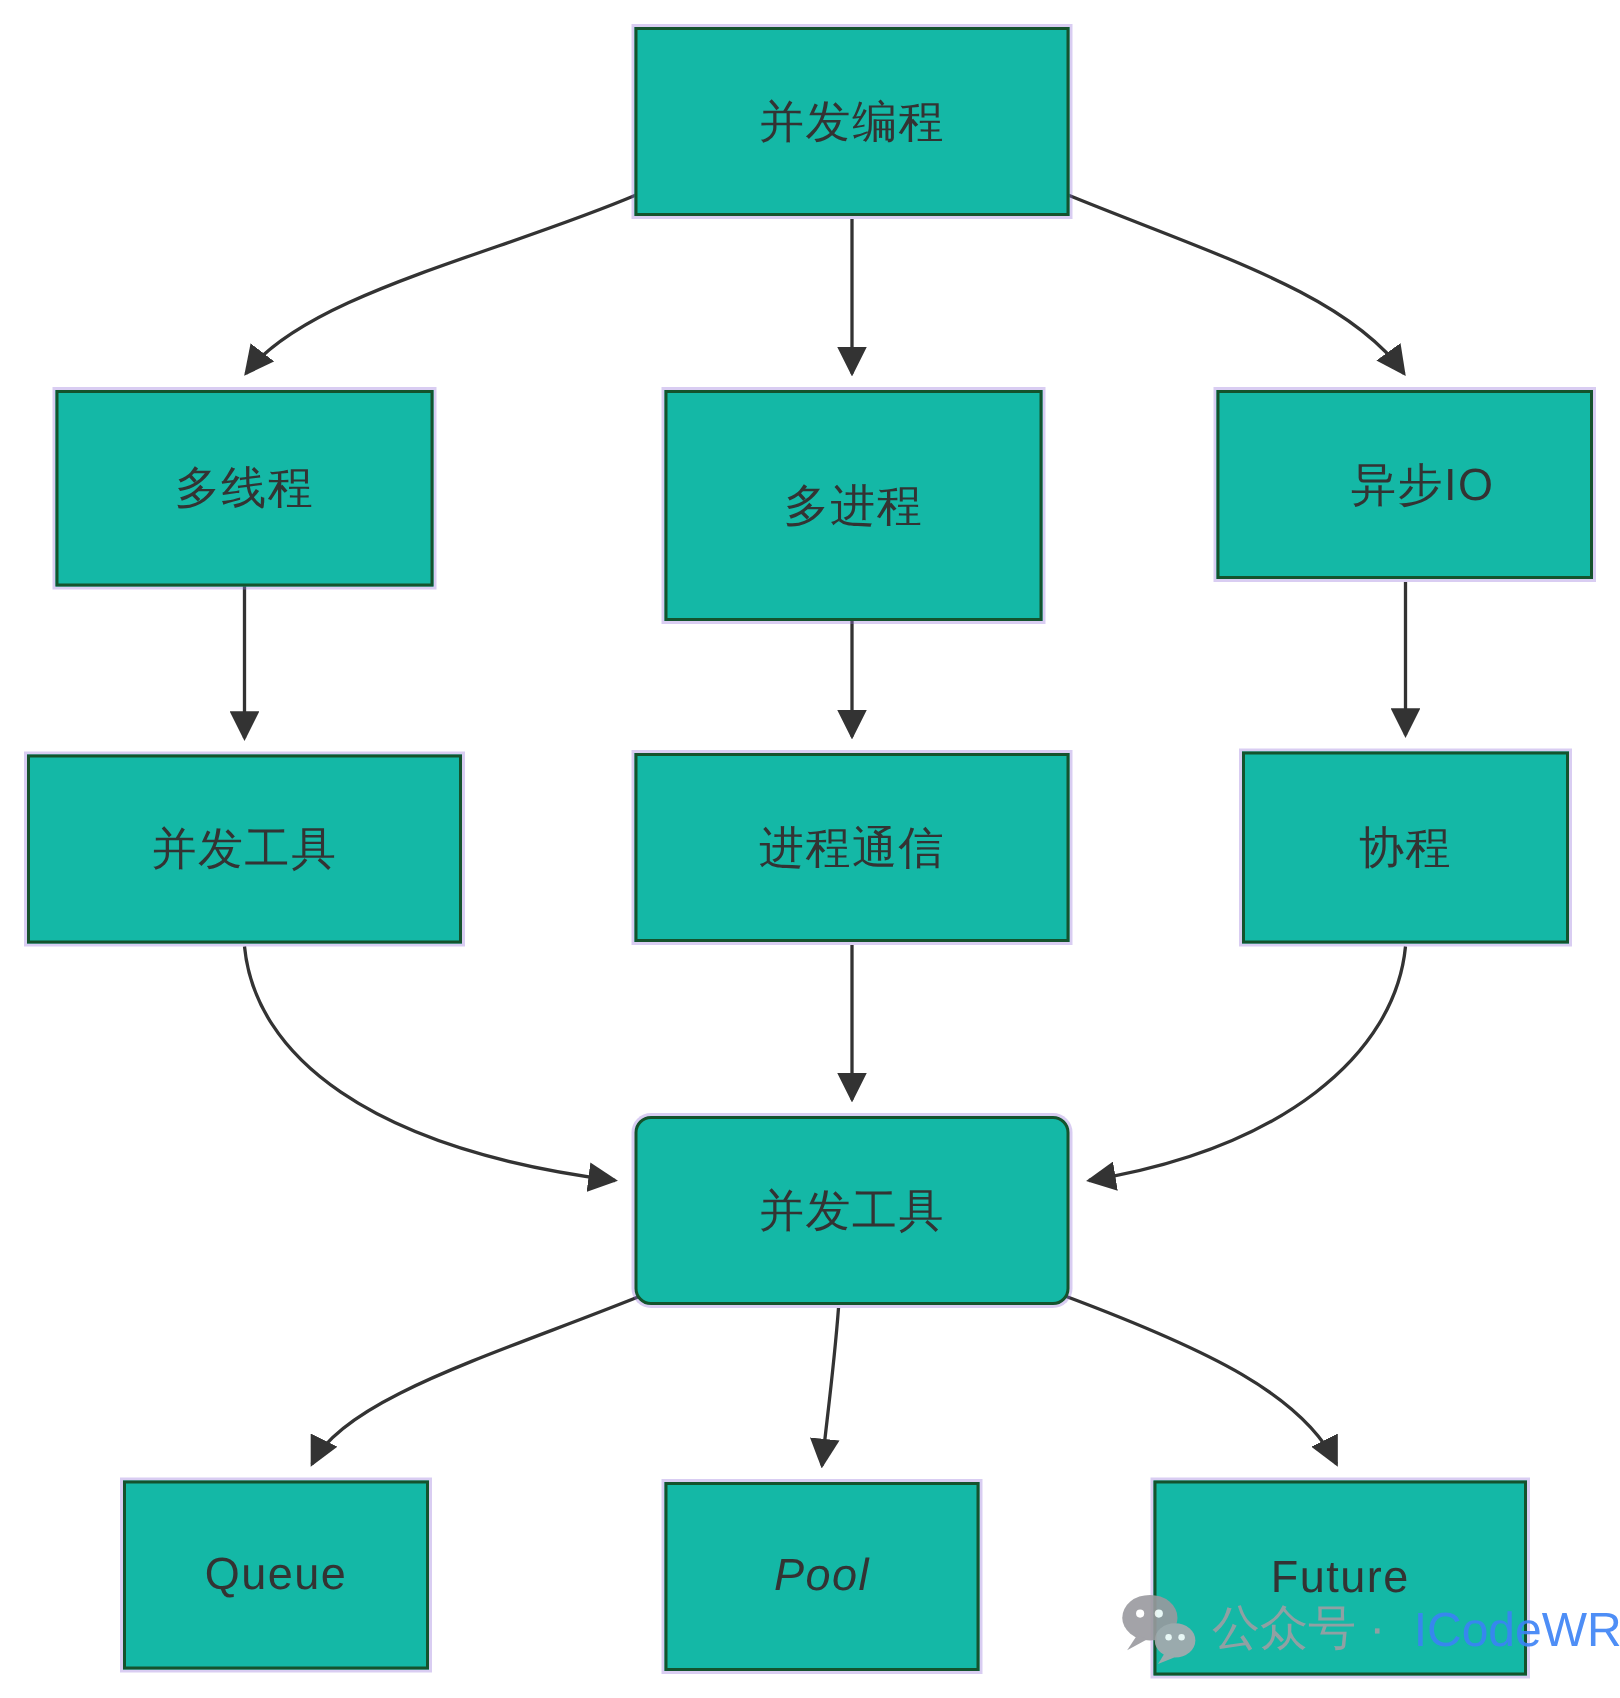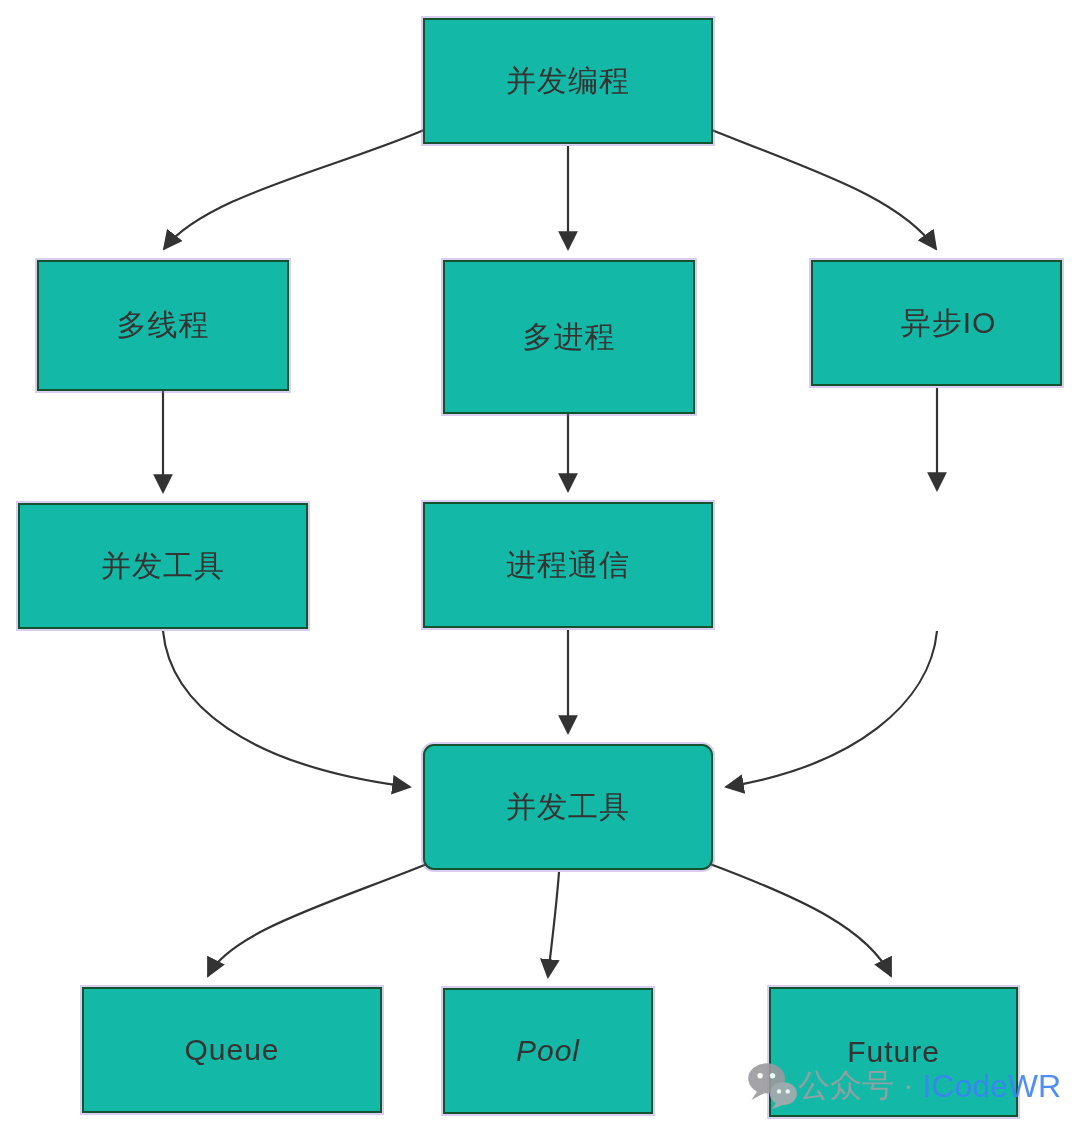--- a/index.html
+++ b/index.html
@@ -39,36 +39,37 @@
 
   
   #n-concurrency            { left: 423px; top: 18px;  width: 290px; height: 126px; }
   #n-multithreading         { left: 37px;  top: 260px; width: 252px; height: 131px; }
   #n-multiprocessing        { left: 443px; top: 260px; width: 252px; height: 154px; }
   #n-async-io               { left: 811px; top: 260px; width: 251px; height: 126px; padding-left: 24px; }
   #n-thread-sync            { left: 18px;  top: 503px; width: 290px; height: 126px; }
   #n-process-communication  { left: 423px; top: 502px; width: 290px; height: 126px; }
   #n-coroutine              { left: 828px; top: 501px; width: 218px; height: 128px; }
   #n-concurrency-tools      { left: 423px; top: 744px; width: 290px; height: 126px; border-radius: 11px; }
-  #n-queue                  { left: 82px;  top: 987px; width: 300px; height: 126px; }
+  #n-queue                  { left: 82px;  top: 987px; width: 204px; height: 126px; }
   #n-pool                   { left: 443px; top: 988px; width: 210px; height: 126px; font-style: italic; }
   #n-future                 { left: 769px; top: 987px; width: 249px; height: 130px; }
 
   .edge {
     fill: none;
     stroke: #333333;
     stroke-width: 2.2px;
   }
 
   #watermark {
     position: absolute;
     left: 746px;
     top: 1062px;
     display: flex;
     align-items: center;
+    gap: 10px;
     opacity: 0.9;
     pointer-events: none;
   }
   #watermark .wm-text-primary {
     color: #9e9ea3;
     font-size: 32px;
     white-space: pre;
   }
   #watermark .wm-text-secondary {
     color: #3b82f6;
@@ -112,20 +113,23 @@
   </div>
   <div class="node" id="n-async-io">
     <span>异步IO</span>
   </div>
   <div class="node" id="n-thread-sync">
     <span>并发工具</span>
   </div>
   <div class="node" id="n-process-communication">
     <span>进程通信</span>
   </div>
+  <div class="node" id="n-coroutine">
+    <span>协程</span>
+  </div>
   <div class="node" id="n-concurrency-tools">
     <span>并发工具</span>
   </div>
   <div class="node" id="n-queue">
     <span>Queue</span>
   </div>
   <div class="node" id="n-pool">
     <span>Pool</span>
   </div>
   <div class="node" id="n-future">

